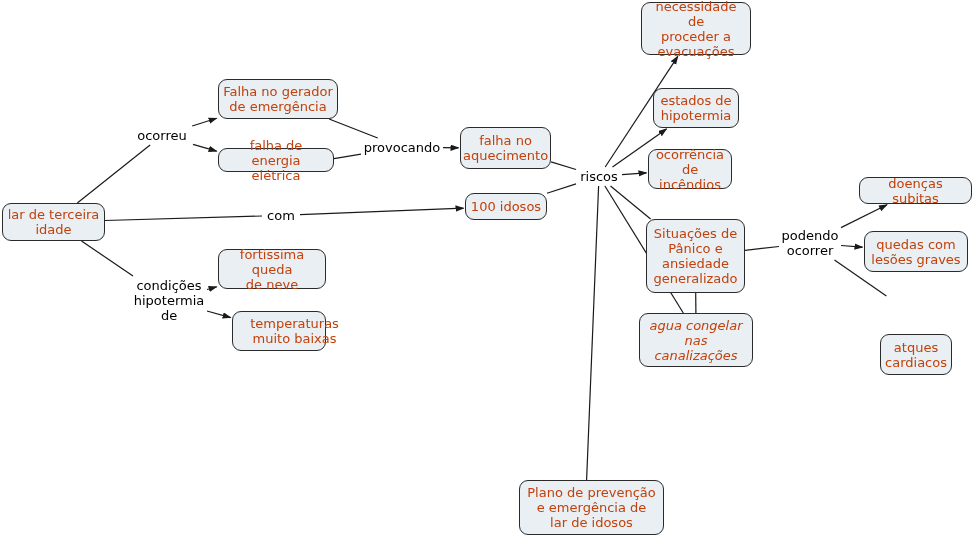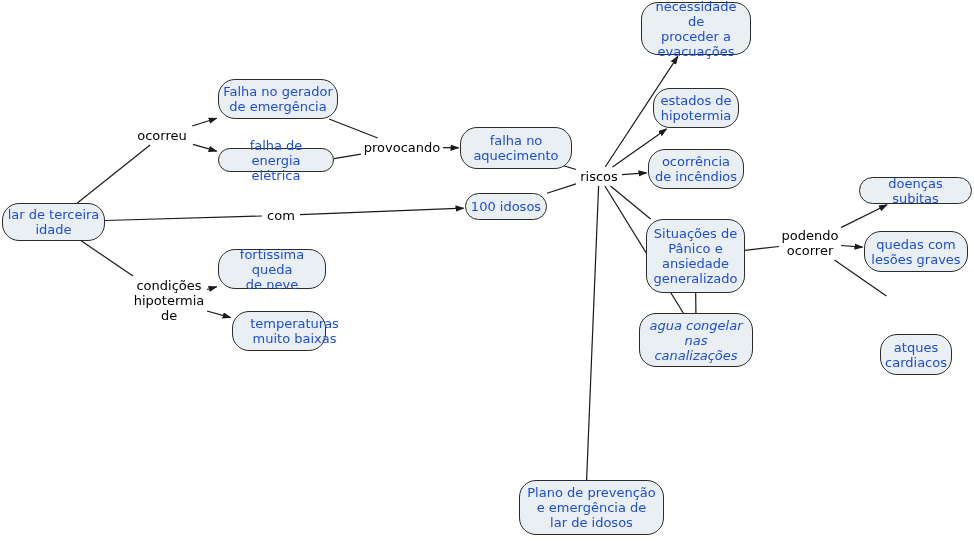--- a/index.html
+++ b/index.html
@@ -22,28 +22,28 @@
     left: 0;
     top: 0;
     width: 974px;
     height: 545px;
   }
   .node {
     position: absolute;
     box-sizing: border-box;
     background: #e9eff2;
     border: 1px solid #2b2b2b;
-    border-radius: 17px;
+    border-radius: 9px;
     display: flex;
     align-items: center;
     justify-content: center;
     text-align: center;
     font-size: 13px;
     line-height: 15px;
-    color: #1d4ed8;
+    color: #c2410c;
     padding: 2px 4px;
     white-space: pre-line;
   }
   .link-label {
     position: absolute;
     font-size: 13px;
     line-height: 15px;
     color: #000000;
     text-align: center;
     white-space: pre-line;
@@ -86,33 +86,33 @@
         <line x1="841.0" y1="245.5" x2="862.5" y2="247.2" stroke="#1a1a1a" stroke-width="1.2" marker-end="url(#arrowhead)"></line>
         <line x1="834.5" y1="260.0" x2="886.4" y2="296.0" stroke="#1a1a1a" stroke-width="1.2"></line>
       </g>
   </svg>
 <div class="node" style="left: 2px; top: 203px; width: 103px; height: 38px;">lar de terceira
 idade</div>
     <div class="node" style="left: 218px; top: 79px; width: 120px; height: 40px;">Falha no gerador
 de emergência</div>
     <div class="node" style="left: 218px; top: 148px; width: 116px; height: 24px;">falha de energia
 elétrica</div>
-    <div class="node" style="left: 460px; top: 127px; width: 112px; height: 42px;">falha no
+    <div class="node" style="left: 460px; top: 127px; width: 91px; height: 42px;">falha no
 aquecimento</div>
     <div class="node" style="left: 465px; top: 193px; width: 82px; height: 27px;">100 idosos</div>
     <div class="node" style="left: 218px; top: 249px; width: 108px; height: 40px;">fortissima queda
 de neve</div>
     <div class="node" style="left: 232px; top: 311px; width: 94px; height: 40px; padding-left: 35px;">temperaturas
 muito baixas</div>
     <div class="node" style="left: 641px; top: 2px; width: 110px; height: 53px;">necessidade de
 proceder a
 evacuações</div>
     <div class="node" style="left: 653px; top: 88px; width: 86px; height: 40px;">estados de
 hipotermia</div>
-    <div class="node" style="left: 648px; top: 149px; width: 96px; height: 40px;">ocorrência
+    <div class="node" style="left: 648px; top: 149px; width: 84px; height: 40px;">ocorrência
 de incêndios</div>
     <div class="node" style="left: 646px; top: 219px; width: 99px; height: 74px;">Situações de
 Pânico e
 ansiedade
 generalizado</div>
     <div class="node" style="left: 639px; top: 313px; width: 114px; height: 54px; font-style: italic;">agua congelar
 nas canalizações</div>
     <div class="node" style="left: 859px; top: 177px; width: 113px; height: 27px;">doenças subitas</div>
     <div class="node" style="left: 864px; top: 231px; width: 104px; height: 41px;">quedas com
 lesões graves</div>

